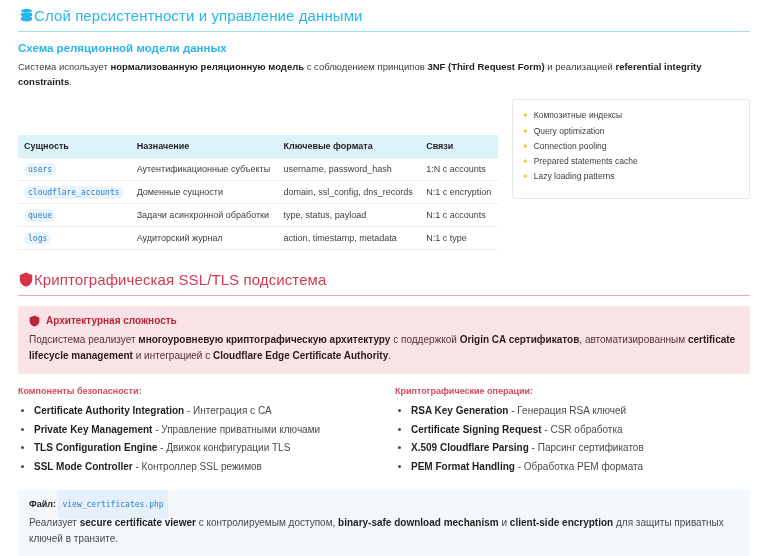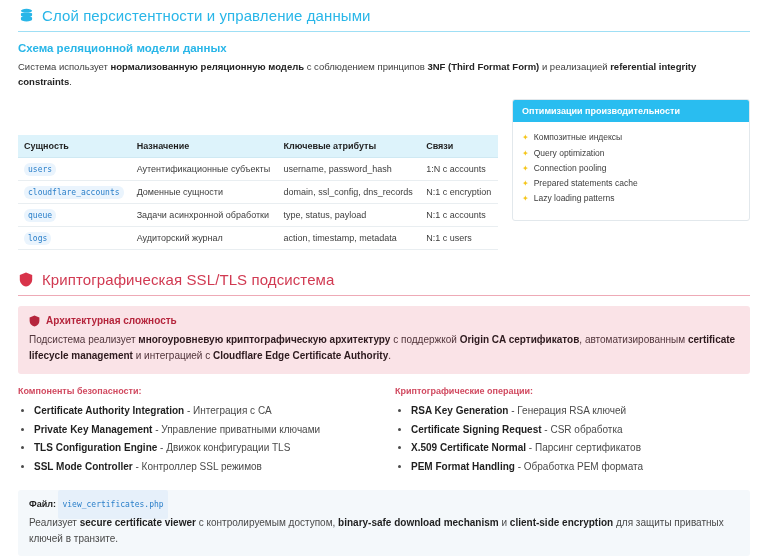--- a/index.html
+++ b/index.html
@@ -18,21 +18,20 @@
   .page {
     width: 768px;
     box-sizing: border-box;
     padding: 0 18px 0 18px;
   }
 
   
   .sec-head {
     display: flex;
     align-items: center;
-    gap: 8px;
     padding: 7px 0 7px 0;
     margin: 0;
   }
   .sec-head .icon {
     width: 16px;
     height: 16px;
     display: inline-flex;
     align-items: center;
     justify-content: center;
     flex: 0 0 auto;
@@ -225,30 +224,30 @@
         <ellipse cx="8" cy="7.8" rx="6" ry="2.1" fill="#29b6e8"></ellipse>
         <rect x="2" y="9.6" width="12" height="2.6" rx="1" fill="#29b6e8"></rect>
         <ellipse cx="8" cy="12.2" rx="6" ry="2.1" fill="#29b6e8"></ellipse>
       </svg>
     </span>
     <span class="title">Слой персистентности и управление данными</span>
   </div>
   <div class="sec-rule sec-rule-c sec-db" style="background:#9fdff5;"></div>
 
   <div class="sub-head">Схема реляционной модели данных</div>
-  <p class="para"><span>Система использует </span><b>нормализованную реляционную модель</b><span> с соблюдением принципов </span><b>3NF (Third Format Form)</b><span> и реализацией </span><b>referential integrity constraints</b><span>.</span></p>
+  <p class="para"><span>Система использует </span><b>нормализованную реляционную модель</b><span> с соблюдением принципов </span><b>3NF (Third Request Form)</b><span> и реализацией </span><b>referential integrity constraints</b><span>.</span></p>
 
   <div class="db-cols">
     <div class="db-left">
       <table class="ent">
         <thead>
           <tr>
             <th>Сущность</th>
             <th>Назначение</th>
-            <th>Ключевые атрибуты</th>
+            <th>Ключевые формата</th>
             <th>Связи</th>
           </tr>
         </thead>
         <tbody>
             <tr>
               <td><span class="code-pill">users</span></td>
               <td>Аутентификационные субъекты</td>
               <td>username, password_hash</td>
               <td>1:N с accounts</td>
             </tr>
@@ -261,29 +260,28 @@
             <tr>
               <td><span class="code-pill">queue</span></td>
               <td>Задачи асинхронной обработки</td>
               <td>type, status, payload</td>
               <td>N:1 с accounts</td>
             </tr>
             <tr>
               <td><span class="code-pill">logs</span></td>
               <td>Аудиторский журнал</td>
               <td>action, timestamp, metadata</td>
-              <td>N:1 с users</td>
+              <td>N:1 с type</td>
             </tr>
           </tbody>
       </table>
     </div>
 
     <div class="db-right">
       <div class="perf">
-        <div class="perf-head" style="background: rgb(41, 189, 240);">Оптимизации производительности</div>
         <div class="perf-body">
             <div class="perf-item">
               <span class="star" style="color: rgb(245, 197, 24);">✦</span>
               <span>Композитные индексы</span>
             </div>
             <div class="perf-item">
               <span class="star" style="color: rgb(245, 197, 24);">✦</span>
               <span>Query optimization</span>
             </div>
             <div class="perf-item">
@@ -333,21 +331,21 @@
           <li><b>Private Key Management</b> - Управление приватными ключами</li>
           <li><b>TLS Configuration Engine</b> - Движок конфигурации TLS</li>
           <li><b>SSL Mode Controller</b> - Контроллер SSL режимов</li>
         </ul>
     </div>
     <div>
       <div class="col-head">Криптографические операции:</div>
       <ul class="bullets">
           <li><b>RSA Key Generation</b> - Генерация RSA ключей</li>
           <li><b>Certificate Signing Request</b> - CSR обработка</li>
-          <li><b>X.509 Certificate Normal</b> - Парсинг сертификатов</li>
+          <li><b>X.509 Cloudflare Parsing</b> - Парсинг сертификатов</li>
           <li><b>PEM Format Handling</b> - Обработка PEM формата</li>
         </ul>
     </div>
   </div>
 
   <div class="filenote">
     <div class="fl">
       <b>Файл:</b>
       <span class="fpath">view_certificates.php</span>
     </div>

